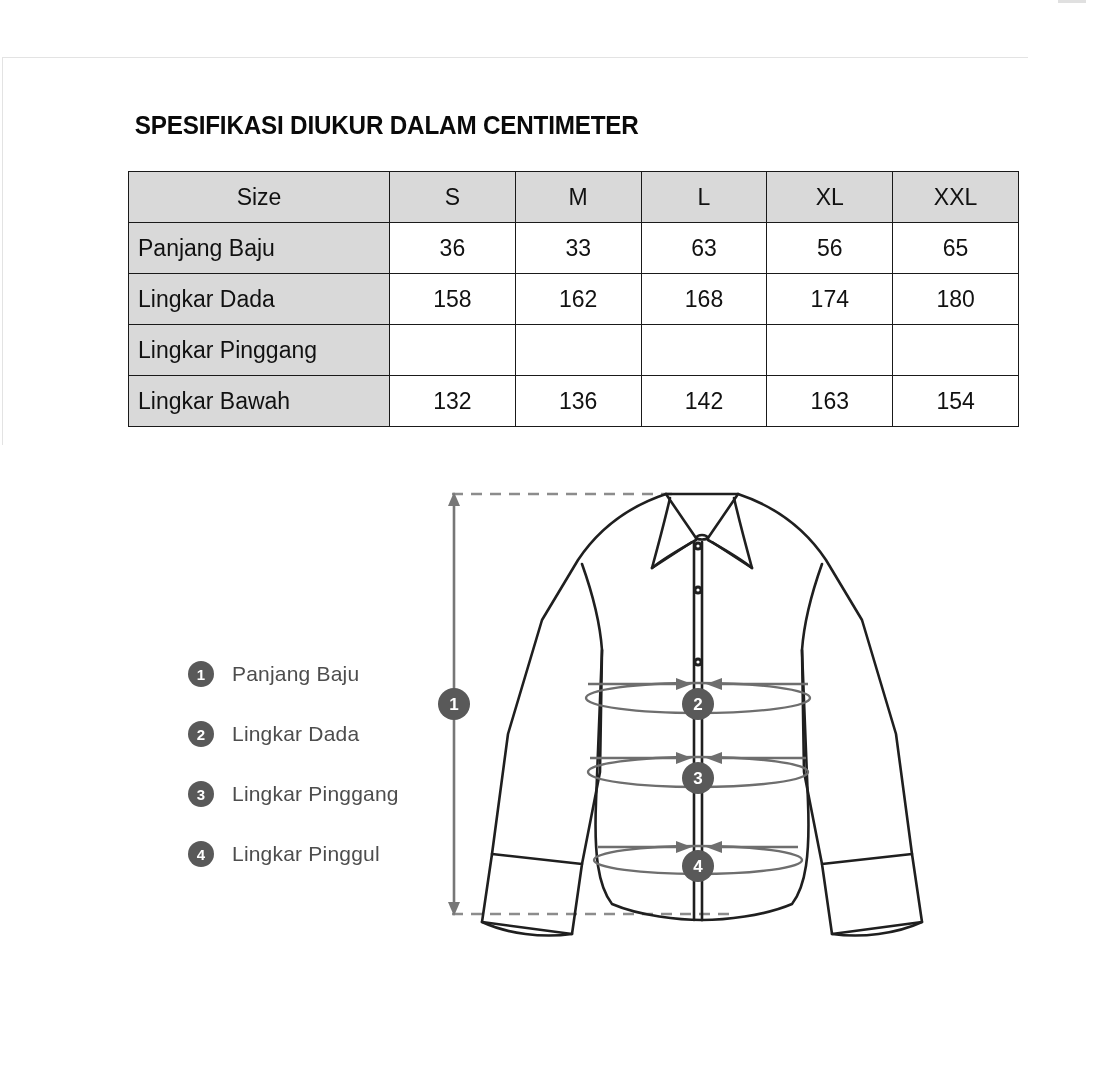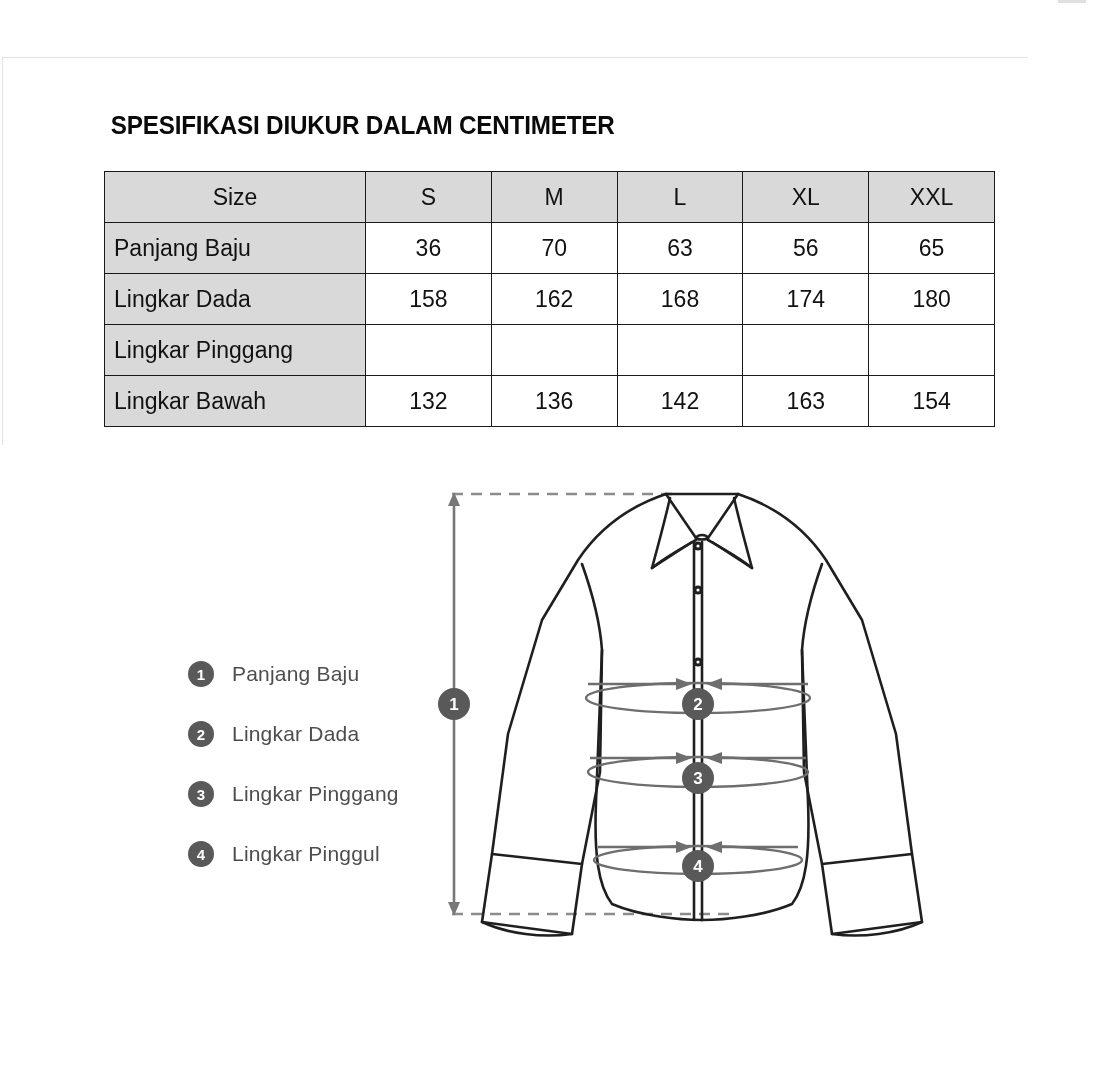--- a/index.html
+++ b/index.html
@@ -33,21 +33,21 @@
     left: 1058px;
     top: 0px;
     width: 28px;
     height: 3px;
     background: #e0e0e0;
   }
 
   
   #spec-block {
     position: absolute;
-    left: 104px;
+    left: 128px;
     top: 103px;
     width: 884px;
   }
   #spec-title {
     font-size: 25px;
     font-weight: bold;
     letter-spacing: -0.2px;
     color: #0a0a0a;
     padding: 8px 0 0 7px;
     height: 68px;
@@ -156,21 +156,21 @@
         <th class="col-size">M</th>
         <th class="col-size">L</th>
         <th class="col-size">XL</th>
         <th class="col-size">XXL</th>
       </tr>
     </thead>
     <tbody>
       <tr>
         <td class="rowhead">Panjang Baju</td>
         <td>36</td>
-        <td>70</td>
+        <td>33</td>
         <td>63</td>
         <td>56</td>
         <td>65</td>
       </tr>
       <tr>
         <td class="rowhead">Lingkar Dada</td>
         <td>158</td>
         <td>162</td>
         <td>168</td>
         <td>174</td>

